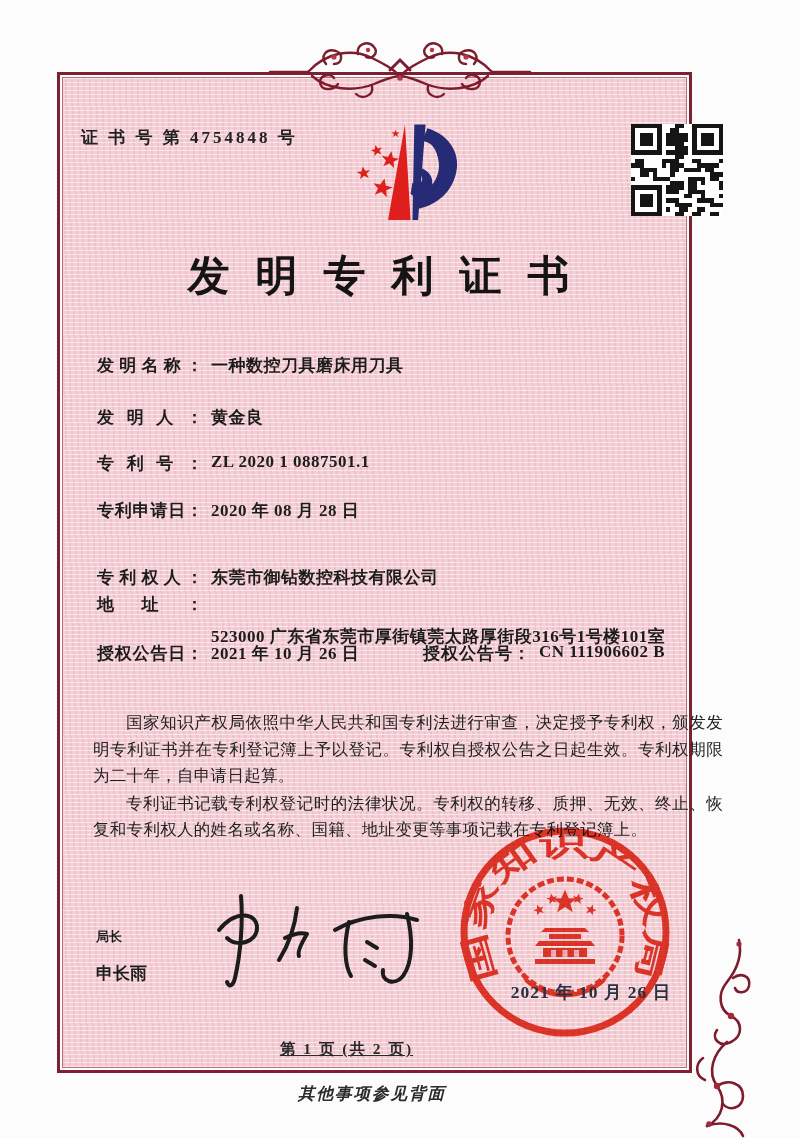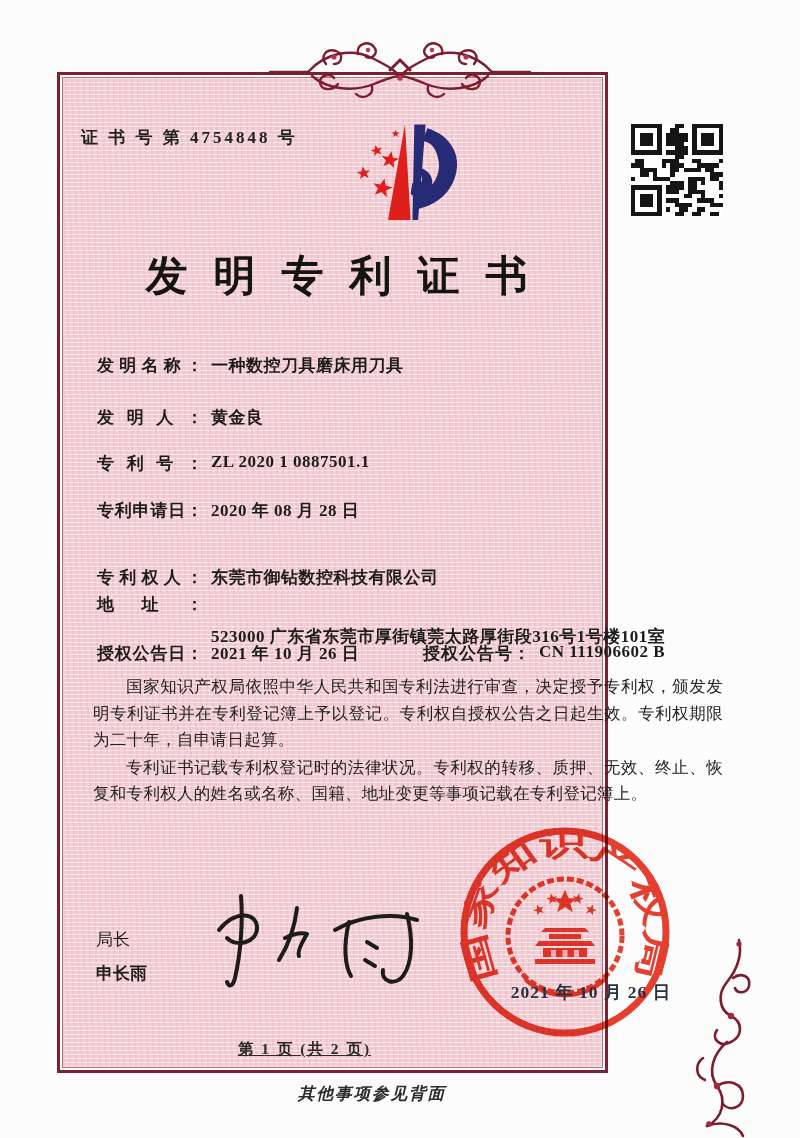--- a/index.html
+++ b/index.html
@@ -1,21 +1,21 @@
 <!DOCTYPE html>
 <html><head>
 <meta charset="utf-8">
 <style>
   * { margin:0; padding:0; box-sizing:border-box; }
   html,body { background:#ffffff; }
   body { font-family:"Liberation Serif","DejaVu Serif",serif; color:#1d1d1d; }
   .page { position:relative; width:800px; height:1138px; background:#fdfcfc; overflow:hidden; }
 
   
-  .frame { position:absolute; left:57px; top:72px; width:551px; height:1001px;
+  .frame { position:absolute; left:57px; top:72px; width:635px; height:1001px;
            border:3px solid #7c2130; z-index:1; }
   .frame-inner { position:absolute; inset:2px; border:1px solid #b2717c;
     background-color:#f4ced5;
     background-image:
       repeating-linear-gradient(0deg, rgba(255,255,255,.55) 0 1px, rgba(255,255,255,0) 1px 4px),
       repeating-linear-gradient(88deg, rgba(221,148,160,.22) 0 2px, rgba(255,255,255,0) 2px 6px);
   }
 
   
   .abs { position:absolute; }
@@ -31,26 +31,26 @@
   
   .row { position:absolute; left:34px; width:632px; display:flex; align-items:flex-start;
          font-size:17px; font-weight:700; color:#1c1c1c; }
   .flabel { display:inline-block; width:106px; text-align:justify; text-align-last:justify; flex:0 0 106px; }
   .fvalue { margin-left:8px; letter-spacing:.5px; }
   .fvalue.addr { max-width:496px; line-height:24px;margin-top:32px; }
   .flabel2 { margin-left:36px; letter-spacing:1px; white-space:nowrap; }
   .fvalue1 { margin-left:8px; width:176px; letter-spacing:.5px; }
 
   
-  .paras { left:30px; top:596px; width:630px; font-size:16.5px; line-height:26.5px;
+  .paras { left:30px; top:632px; width:630px; font-size:16.5px; line-height:26.5px;
            text-align:justify; color:#222; letter-spacing:.3px; }
   .paras p { text-indent:2em; margin-bottom:1px; }
 
   
-  .sig-title { left:33px; top:850px; font-size:17px; font-weight:400; }
+  .sig-title { left:33px; top:850px; font-size:13px; font-weight:700; }
   .sig-name  { left:33px; top:884px; font-size:17px; font-weight:700; }
   .sig-svg   { left:138px; top:808px; width:235px; height:110px; }
 
   .seal-svg { left:388px; top:740px; width:228px; height:228px; mix-blend-mode:multiply; opacity:.93; }
   .seal-date { left:408px; top:902px; width:240px; text-align:center; font-size:17.5px;
                font-weight:700; color:#273040; z-index:4; letter-spacing:1px; }
 
   .page-num { left:0; top:961px; width:100%; text-align:center; font-size:15.5px; font-weight:600;
               transform:translateX(-28px); letter-spacing:2px; color:#2a2a2a;text-decoration:underline; }
 

